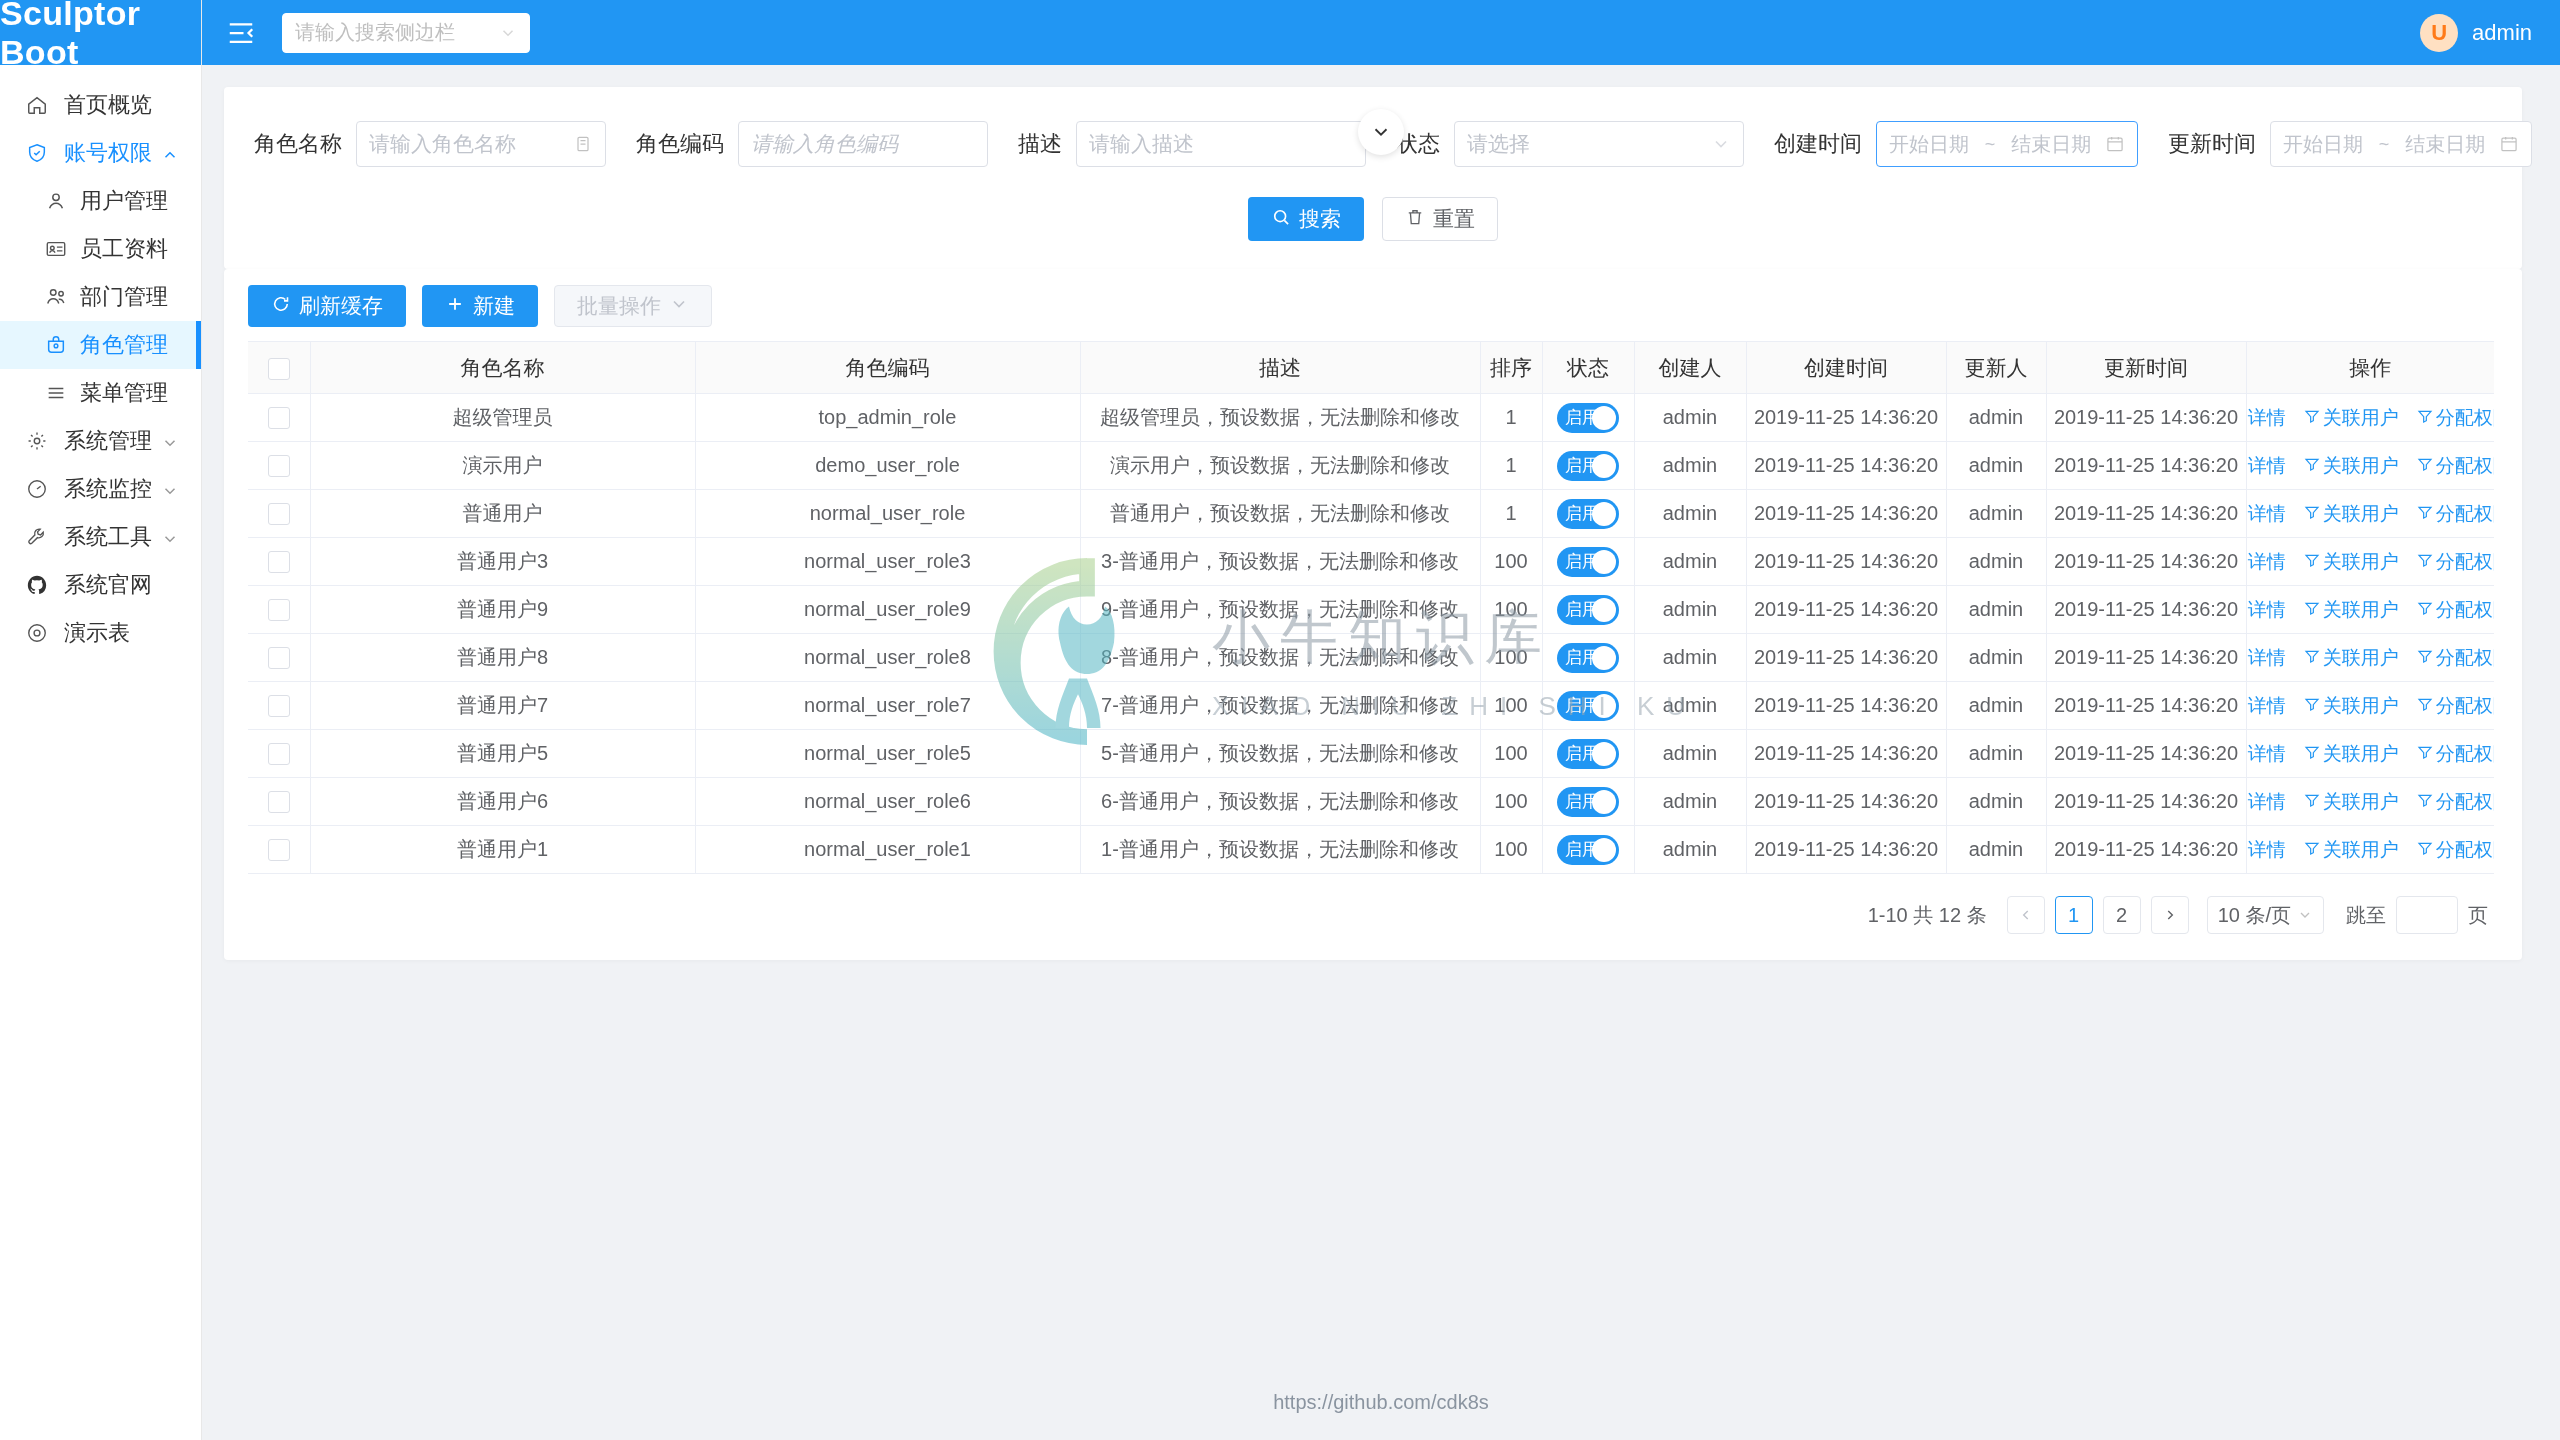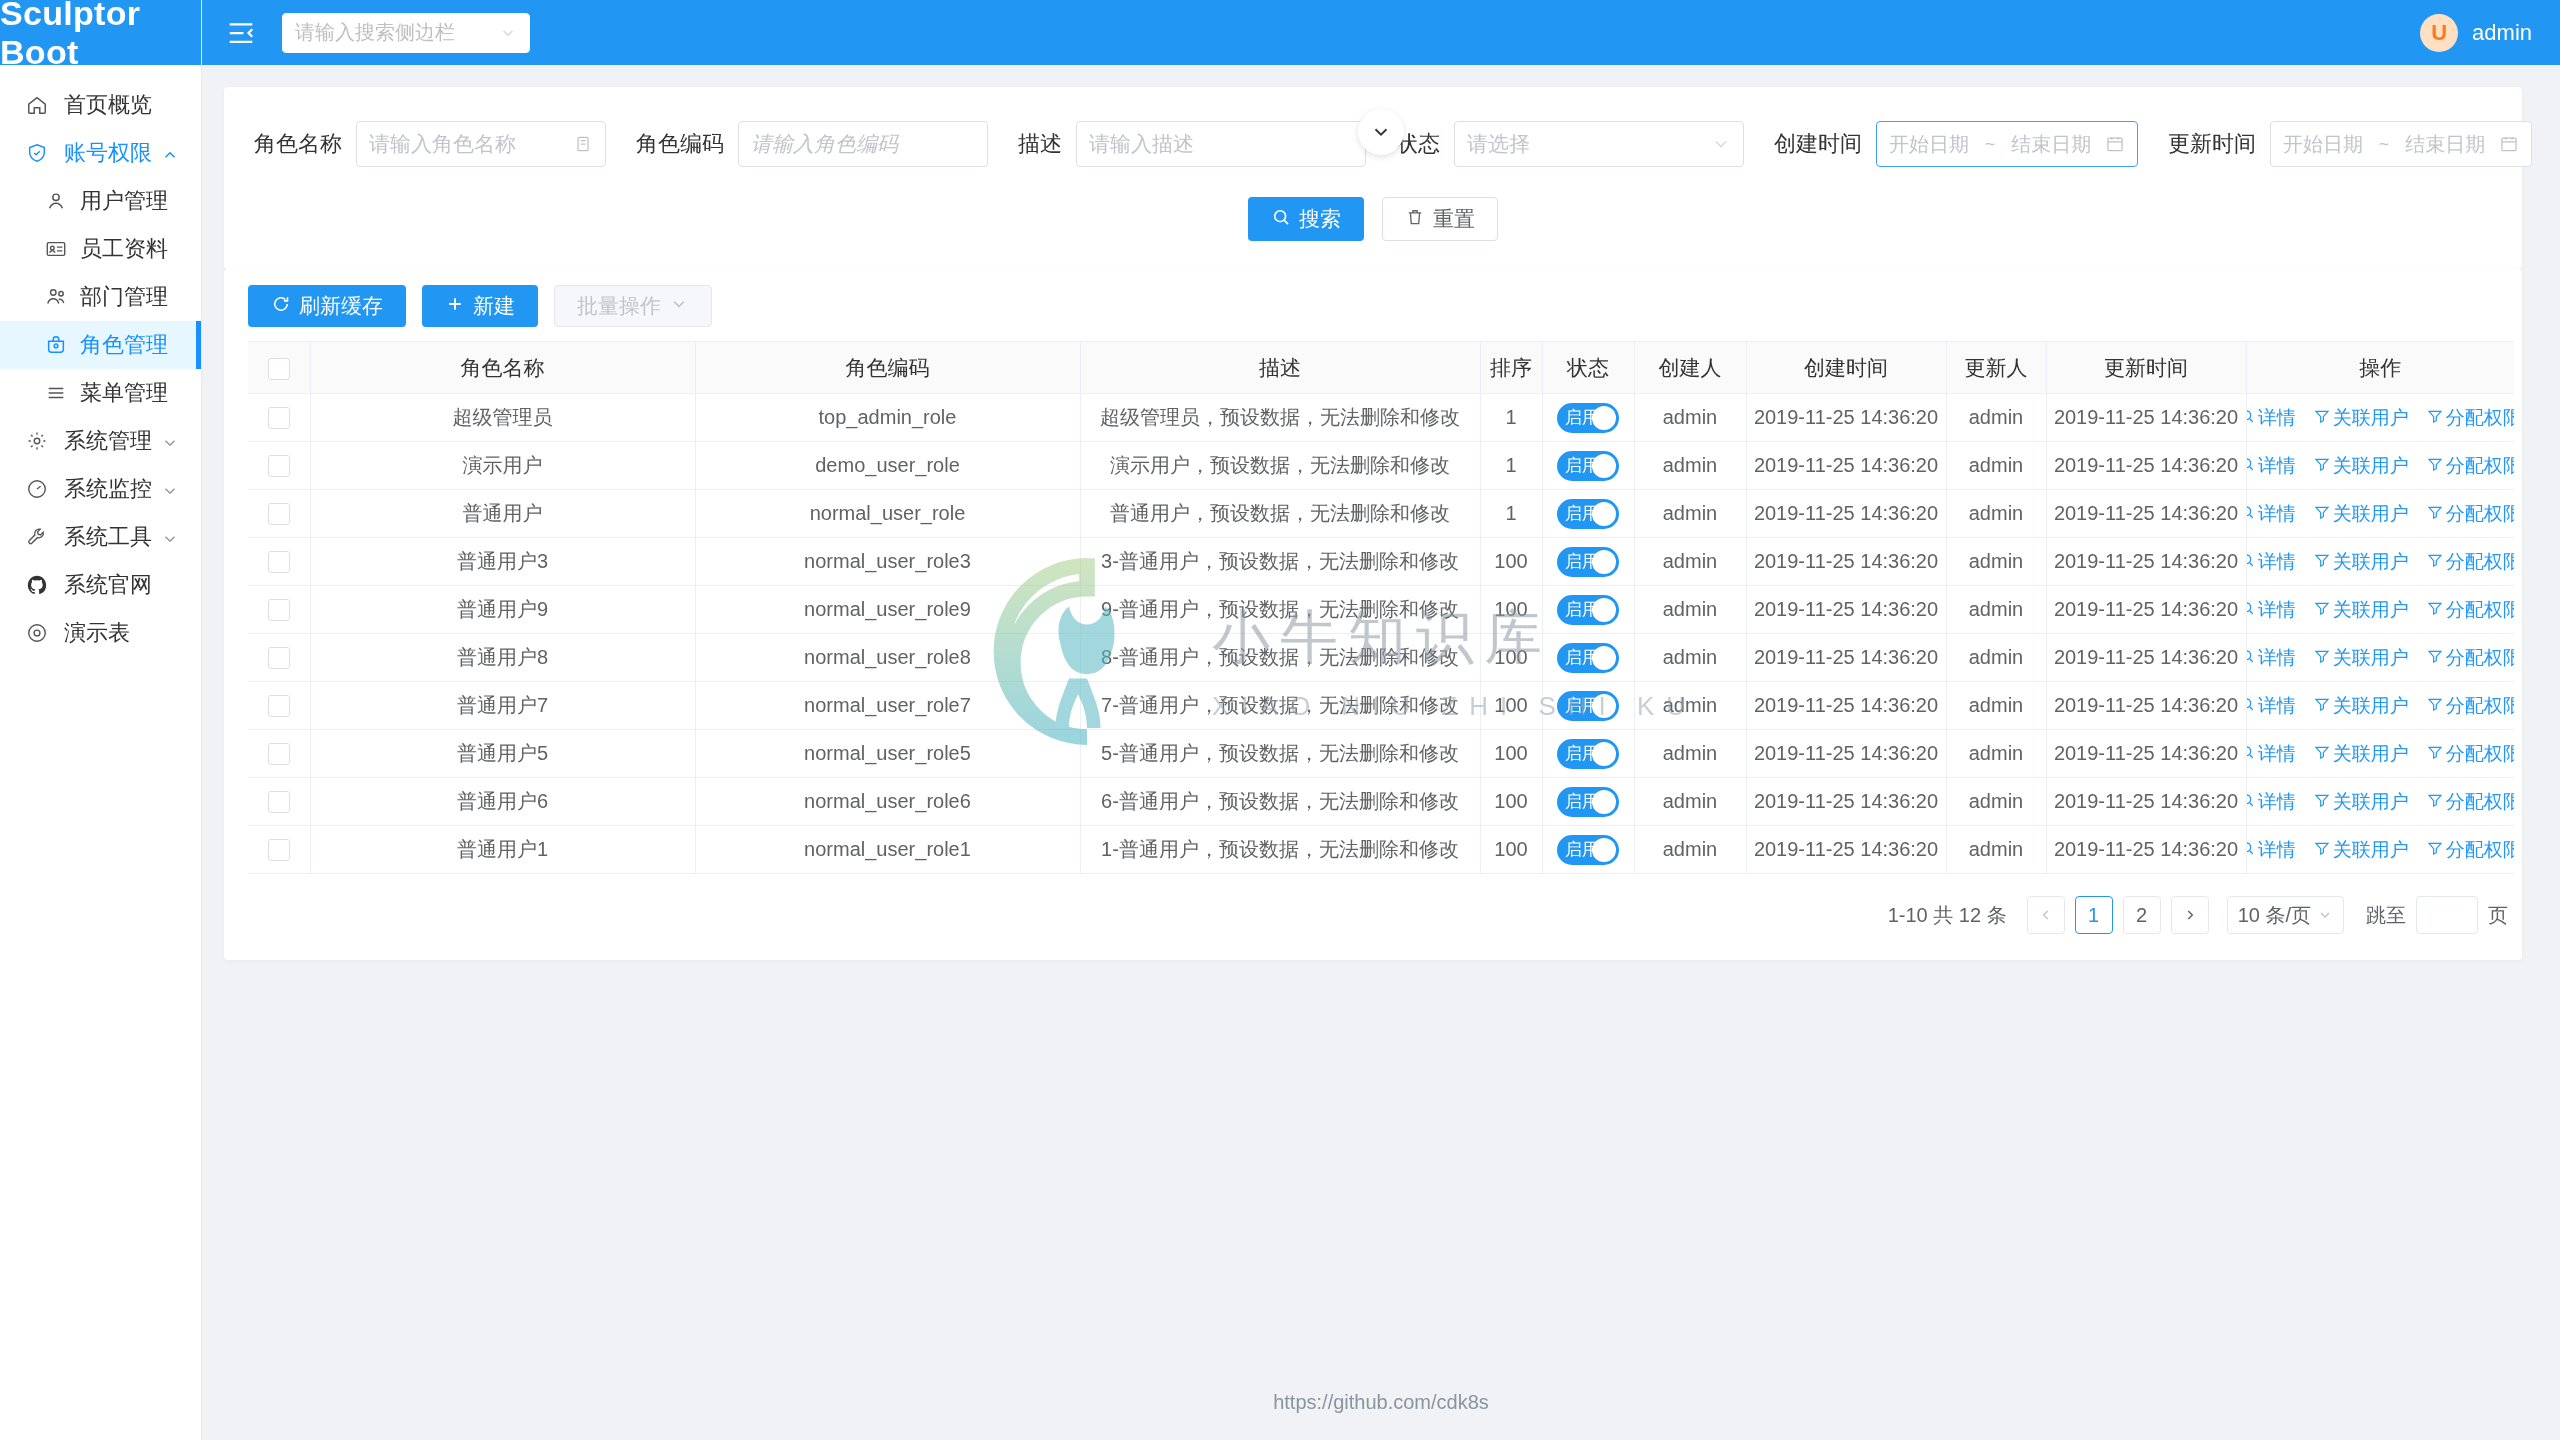--- a/index.html
+++ b/index.html
@@ -124,21 +124,21 @@
     height: 44px; border-radius: 4px; display: inline-flex;
     align-items: center; justify-content: center; gap: 8px;
     padding: 0 22px; font-size: 21px; cursor: pointer; border: 1px solid transparent;
   }
   .btn svg { width: 20px; height: 20px; }
   .btn-primary { background: #2196f3; color: #fff; }
   .btn-default { background: #fff; color: #606266; border: 1px solid #dcdfe6; margin-left: 18px; }
   .btn-disabled { background: #f5f7fa; color: #c0c4cc; border: 1px solid #e4e7ed; cursor: not-allowed; }
 
   
-  .table-panel { margin-top: 0; padding: 0 8px 0 24px; }
+  .table-panel { margin-top: 0; padding: 0 28px 0 24px; }
   .toolbar { display: flex; align-items: center; padding: 16px 0 14px 0; gap: 16px; }
   .toolbar .btn { height: 42px; font-size: 21px; }
 
   table.grid { width: 100%; border-collapse: collapse; table-layout: fixed; }
   table.grid th {
     background: #fafafa; font-weight: normal; font-size: 21px; color: #333;
     height: 52px; border-bottom: 1px solid #ebeef5; border-top: 1px solid #ebeef5;
     text-align: center; padding: 0 4px;
   }
   table.grid td {

